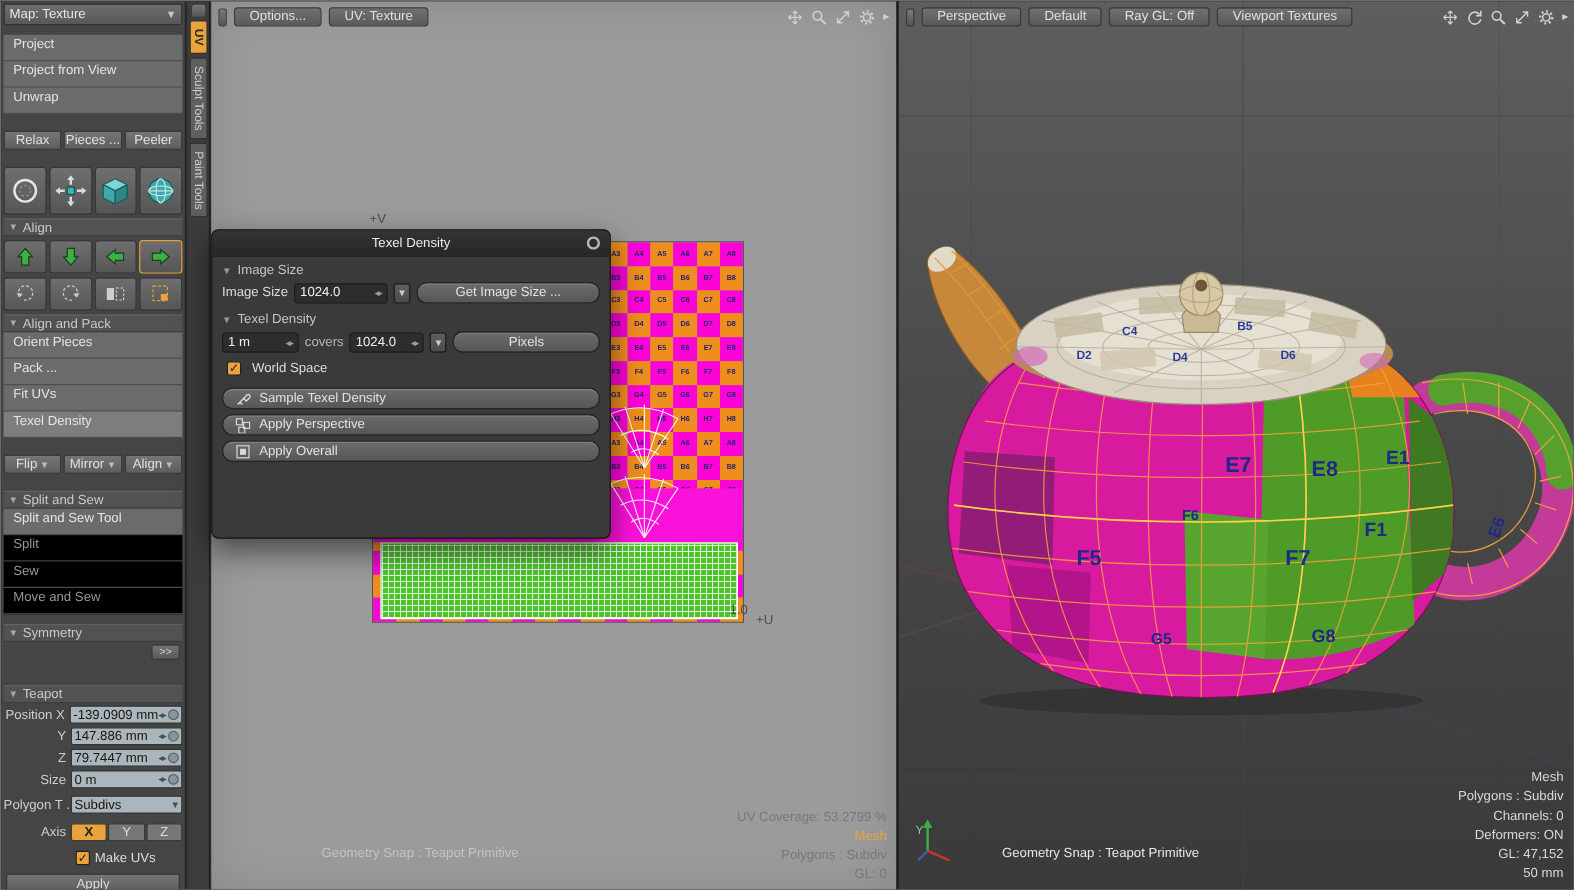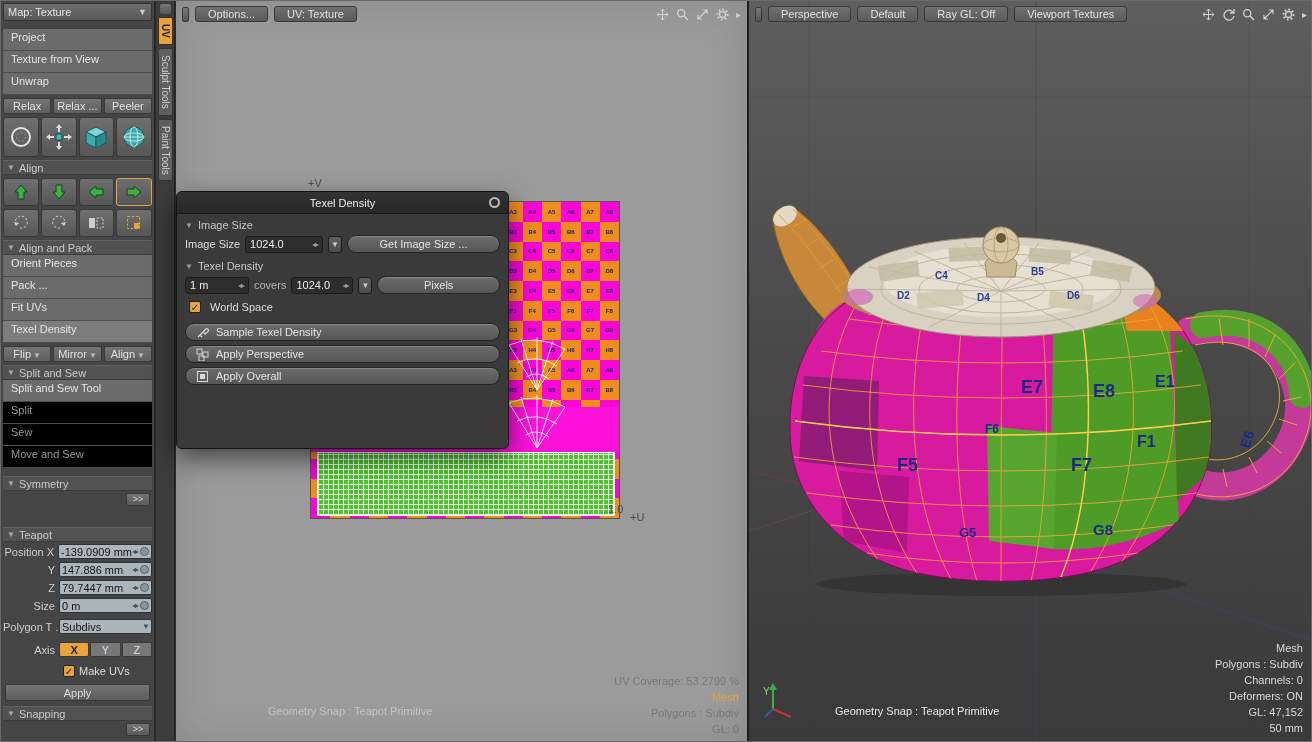--- a/index.html
+++ b/index.html
@@ -13,21 +13,21 @@
   
   .sidebar { position:absolute; left:0; top:0; width:154px; height:742px;
     background:#454545; border-right:1px solid #262626; padding:2px; }
   .map-dd { height:18px; background:linear-gradient(#6e6e6e,#585858); border:1px solid #333;
     border-radius:2px; display:flex; align-items:center; padding:0 4px; margin-bottom:8px; color:#e6e6e6;}
   .map-dd .arr { margin-left:auto; color:#c8c8c8; font-size:9px;}
   .list-item { height:22px; line-height:16px; background:#6b6b6b; border-bottom:1px solid #4d4d4d;
     padding-left:8px; color:#e4e4e4; }
   .list-item.dim { color:#969696; background:#000000; }
   .list-item.active { background:#7d7d7d; }
-  .btn-row { display:flex; gap:2px; margin:3px 0;align-items:center; }
+  .btn-row { display:flex; gap:2px; margin:14px 0;align-items:center; }
   .sbtn { flex:1; height:16px; line-height:15px; text-align:center; color:#e0e0e0;
     background:linear-gradient(#757575,#5e5e5e); border:1px solid #3a3a3a; border-radius:2px; }
   .sbtn .arr { font-size:8px; color:#bbb; margin-left:2px;}
   .icon-row { display:flex; gap:2px; margin:3px 0; }
   .tool-big { width:36px; height:40px; background:linear-gradient(#6f6f6f,#565656);
     border:1px solid #383838; border-radius:3px; display:flex; align-items:center; justify-content:center;}
   .tool-sm { width:36px; height:28px; background:linear-gradient(#6f6f6f,#565656);
     border:1px solid #383838; border-radius:3px; display:flex; align-items:center; justify-content:center;}
   .tool-sm.sel { border-color:#e8a33d; }
   .sec { height:15px; background:#525252; border-top:1px solid #616161; border-bottom:1px solid #3c3c3c;
@@ -118,26 +118,26 @@
 </head>
 <body>
 
 <aside class="sidebar">
   <div class="map-dd">
     <span>Map: Texture</span>
     <span class="arr">▼</span>
   </div>
   <div>
     <div class="list-item">Project</div>
-    <div class="list-item">Texture from View</div>
+    <div class="list-item">Project from View</div>
     <div class="list-item">Unwrap</div>
   </div>
   <div class="btn-row">
     <div class="sbtn">Relax</div>
-    <div class="sbtn">Relax ...</div>
+    <div class="sbtn">Pieces ...</div>
     <div class="sbtn">Peeler</div>
   </div>
   <div class="icon-row">
     <div class="tool-big">
       <svg width="26" height="26">
         <circle cx="13" cy="13" r="9" fill="none" stroke="#e6e6e6" stroke-width="2"></circle>
         <circle cx="13" cy="13" r="4.5" fill="none" stroke="#9a9a9a" stroke-dasharray="2,2"></circle>
       </svg>
     </div>
     <div class="tool-big">

